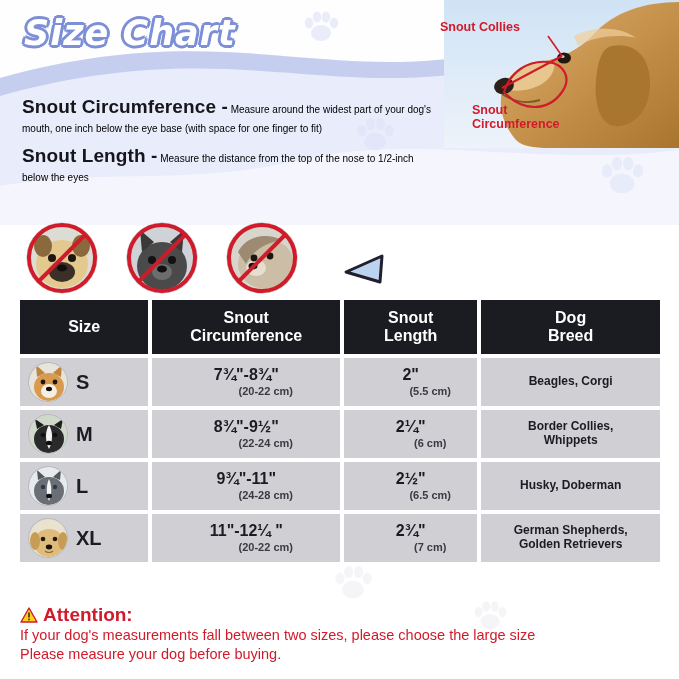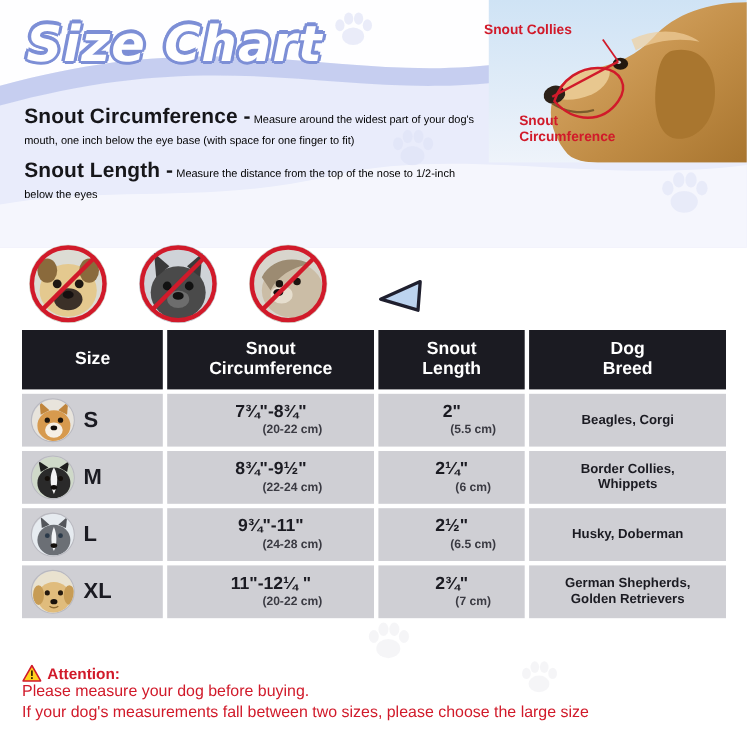--- a/index.html
+++ b/index.html
@@ -30,21 +30,21 @@
   .banner-wave {
     position: absolute; top: 0; left: 0;
     width: 679px; height: 225px;
   }
   .title-wrap {
     position: absolute; top: 13px; left: 24px;
     z-index: 5;
   }
   .title {
     font-family: "DejaVu Sans", sans-serif;
-    font-size: 45px;
+    font-size: 35px;
     font-weight: bold;
     font-style: italic;
     color: #ffffff;
     letter-spacing: 1px;
     text-shadow:
       -2px -2px 0 #7d8fd6, 2px -2px 0 #7d8fd6,
       -2px 2px 0 #7d8fd6, 2px 2px 0 #7d8fd6,
       0 3px 0 #7d8fd6, 3px 0 0 #7d8fd6,
       -3px 0 0 #7d8fd6, 0 -3px 0 #7d8fd6;
   }
@@ -190,21 +190,21 @@
 
   
   .attention {
     position: absolute;
     top: 604px; left: 20px;
     width: 645px;
   }
   .att-head {
     display: flex; align-items: center;
     color: #d11a2a;
-    font-size: 14px;
+    font-size: 19px;
     font-weight: bold;
   }
   .warn-icon { margin-right: 5px; display: inline-flex; }
   .att-line {
     color: #d11a2a;
     font-size: 14.5px;
     line-height: 1.32;
   }
 </style>
 </head>
@@ -616,17 +616,17 @@
     <div class="att-head">
       <span class="warn-icon">
         <svg width="18" height="16" viewBox="0 0 18 16">
           <path d="M9,1 L17,15 L1,15 Z" fill="#ffd21e" stroke="#d11a2a" stroke-width="1.4" stroke-linejoin="round"></path>
           <rect x="8.2" y="5.5" width="1.6" height="5" fill="#3a2a00"></rect>
           <rect x="8.2" y="11.6" width="1.6" height="1.7" fill="#3a2a00"></rect>
         </svg>
       </span>
       <span>Attention:</span>
     </div>
+    <div class="att-line">If your dog's measurements fall between two sizes, please choose the large size</div>
     <div class="att-line">Please measure your dog before buying.</div>
-    <div class="att-line">If your dog's measurements fall between two sizes, please choose the large size</div>
   </div>
 
 </div>
 
 </body></html>

